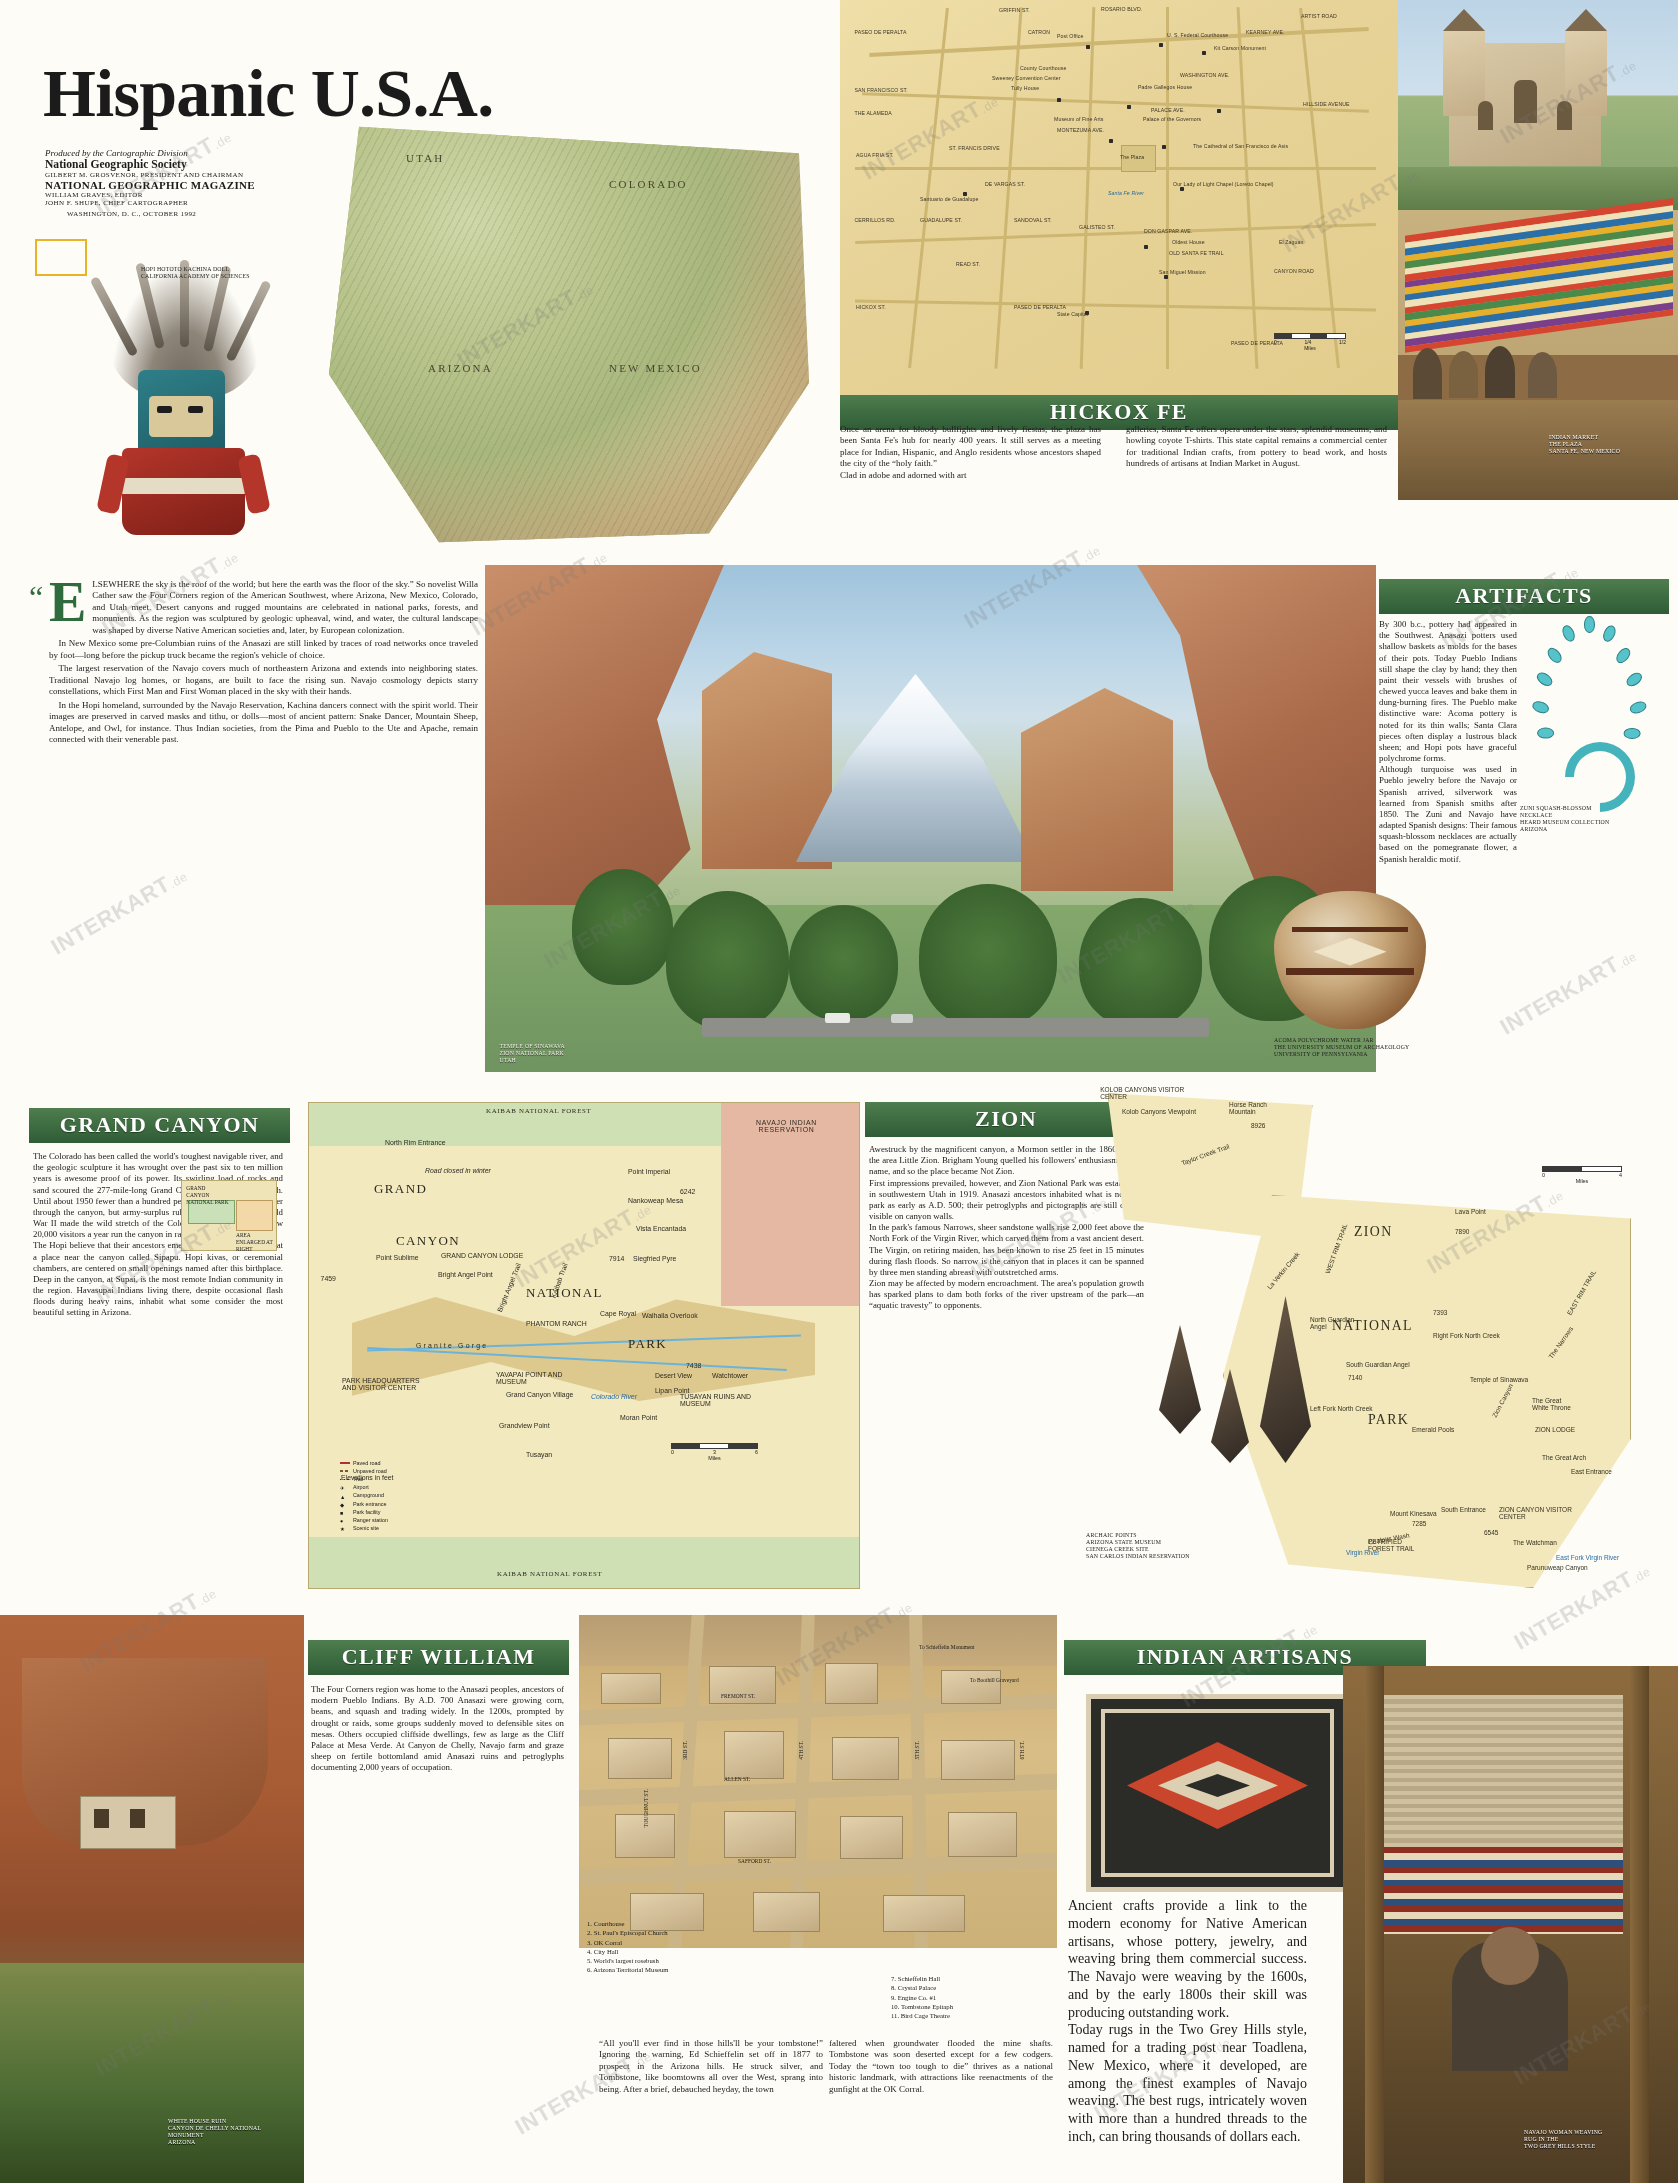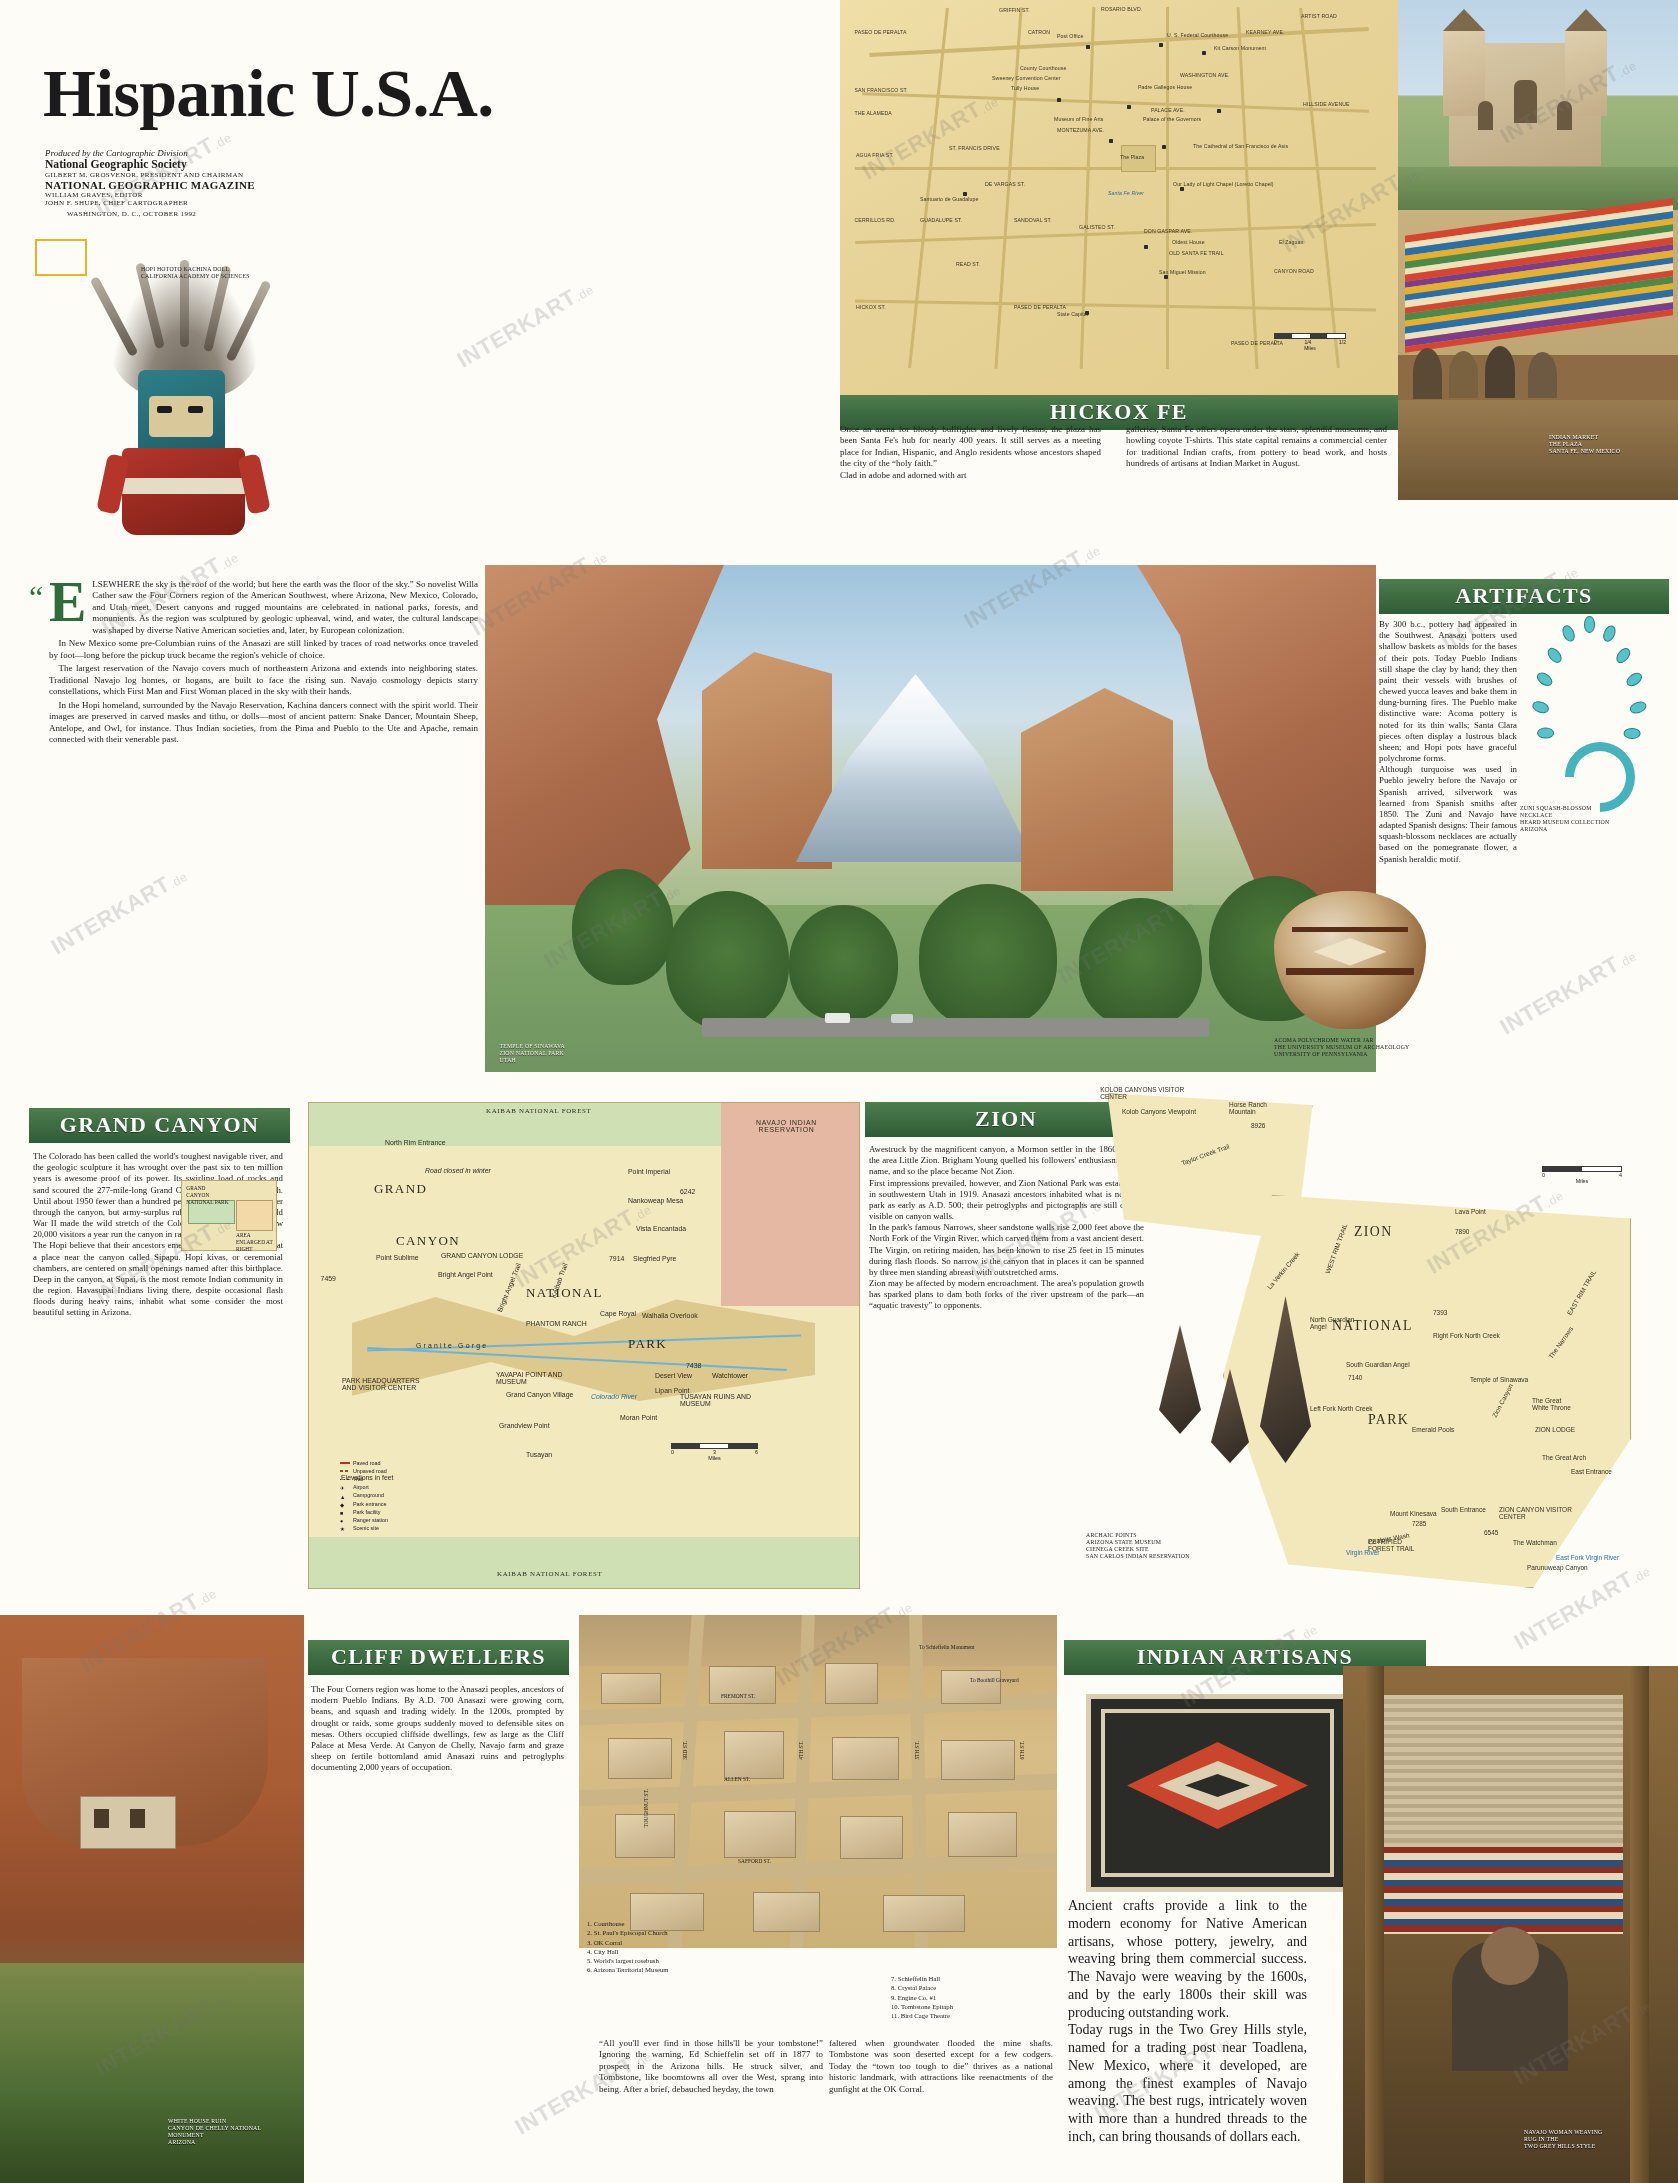--- a/index.html
+++ b/index.html
@@ -143,20 +143,28 @@
       <div class="it">Produced by the Cartographic Division</div>
       <div class="ng">National Geographic Society</div>
       <div class="sm">GILBERT M. GROSVENOR, PRESIDENT AND CHAIRMAN</div>
       <div class="ngm">NATIONAL GEOGRAPHIC MAGAZINE</div>
       <div class="sm">WILLIAM GRAVES, EDITOR</div>
       <div class="sm">JOHN F. SHUPE, CHIEF CARTOGRAPHER</div>
       <div class="sm" style="margin-top:2.9px;margin-left:22px;">WASHINGTON, D. C., OCTOBER 1992</div>
     </div>
     <div class="abs ng-logo"></div>
 
+    <div class="abs" id="relief">
+      <div class="relief-bg"></div>
+      <div class="relief-ridges"></div>
+      <div class="state-lbl" style="left:87px;top:43px;">UTAH</div>
+      <div class="state-lbl" style="left:290px;top:69px;">COLORADO</div>
+      <div class="state-lbl" style="left:109px;top:253px;">ARIZONA</div>
+      <div class="state-lbl" style="left:290px;top:253px;">NEW MEXICO</div>
+    </div>
 
     <div class="abs" id="kachina">
       <div class="kach-feathers"></div>
       <div class="feather" style="left:43px;top:7.2px;transform:rotate(-28deg);"></div>
       <div class="feather" style="left:69px;top:0px;transform:rotate(-14deg);"></div>
       <div class="feather" style="left:93px;top:-1.4px;transform:rotate(0deg);"></div>
       <div class="feather" style="left:116px;top:2.9px;transform:rotate(13deg);"></div>
       <div class="feather" style="left:138px;top:11.6px;transform:rotate(26deg);"></div>
       <div class="kach-head"></div>
       <div class="kach-face"></div>
@@ -547,21 +555,21 @@
     <div class="abs" style="left:22px;top:43px;width:246px;height:188px;background:linear-gradient(160deg,#b5734a,#8d4e2c);border-radius:0 0 87px 72px;"></div>
     <div class="abs" style="left:80px;top:181px;width:94px;height:51px;background:#d6c7a8;border:1.4px solid #9d8c6c;"></div>
     <div class="abs" style="left:94px;top:194px;width:14.5px;height:19px;background:#4a3a28;"></div>
     <div class="abs" style="left:130px;top:194px;width:14.5px;height:19px;background:#4a3a28;"></div>
     <div class="abs" style="left:0;top:348px;width:304px;height:221px;background:linear-gradient(to bottom,#7d8a4a,#4c6b34 60%,#32481f);"></div>
     <div class="abs caption" style="left:168px;top:503px;width:130px;white-space:pre-line;color:#fff;text-shadow:0 0.7px 0.7px #000;">WHITE HOUSE RUIN
 CANYON DE CHELLY NATIONAL MONUMENT
 ARIZONA</div>
   </div>
   <div class="abs band cd-band">
-    <span>CLIFF DWELLERS</span>
+    <span>CLIFF WILLIAM</span>
   </div>
   <div class="abs col-text" id="cdtext" style="font-size:8.8px;">The Four Corners region was home to the Anasazi peoples, ancestors of modern Pueblo Indians. By A.D. 700 Anasazi were growing corn, beans, and squash and trading widely. In the 1200s, prompted by drought or raids, some groups suddenly moved to defensible sites on mesas. Others occupied cliffside dwellings, few as large as the Cliff Palace at Mesa Verde. At Canyon de Chelly, Navajo farm and graze sheep on fertile bottomland amid Anasazi ruins and petroglyphs documenting 2,000 years of occupation.</div>
 
   <div class="abs" id="tombart">
     <div class="abs" style="left:0;top:0;width:100%;height:51px;background:linear-gradient(to bottom,#b79d72,#c7ab7c);"></div>
     <div class="street" style="left:0;top:87px;width:478px;height:14.5px;transform:skewY(-2deg);"></div>
     <div class="street" style="left:0;top:167px;width:478px;height:16px;transform:skewY(-2deg);"></div>
     <div class="street" style="left:0;top:246px;width:478px;height:16px;transform:skewY(-2deg);"></div>
     <div class="street" style="left:101px;top:0;width:13px;height:333px;transform:skewX(-4deg);"></div>
     <div class="street" style="left:217px;top:0;width:13px;height:333px;transform:skewX(-2deg);"></div>

